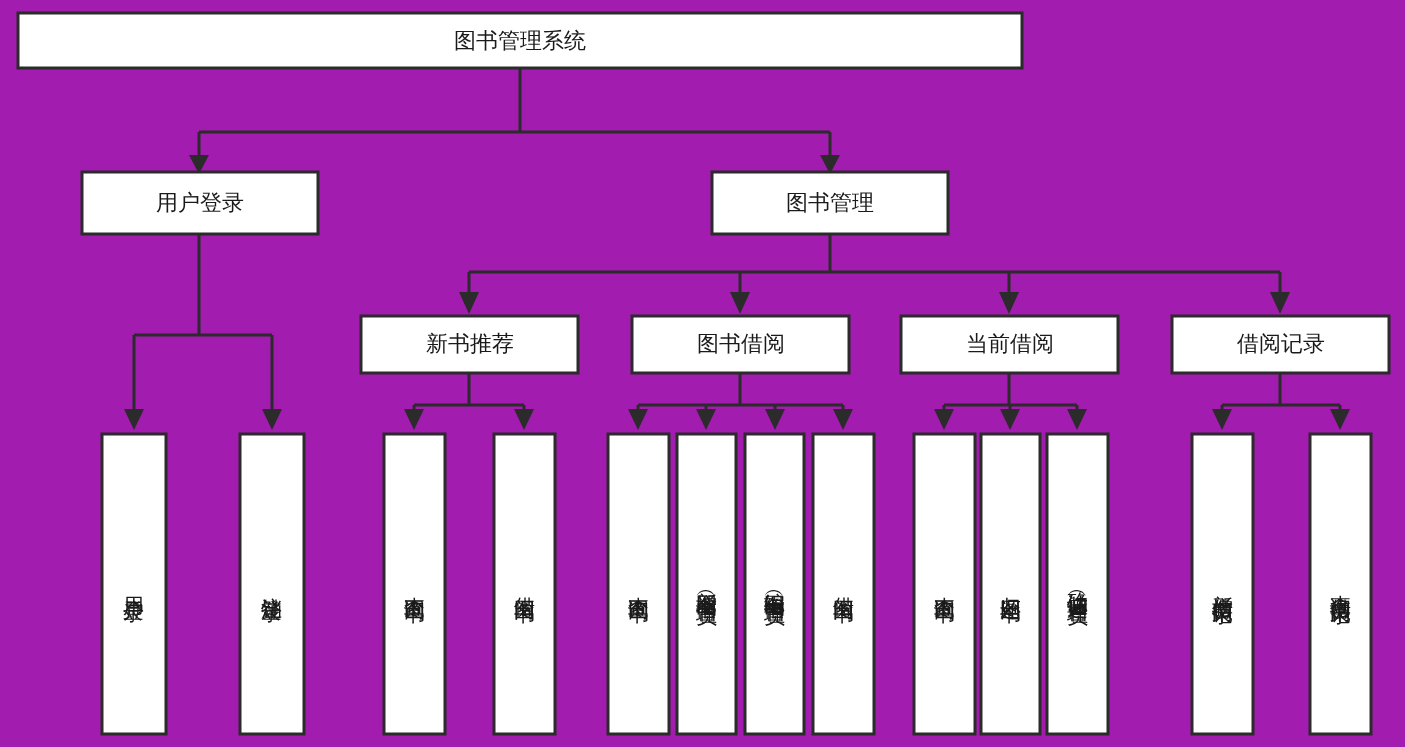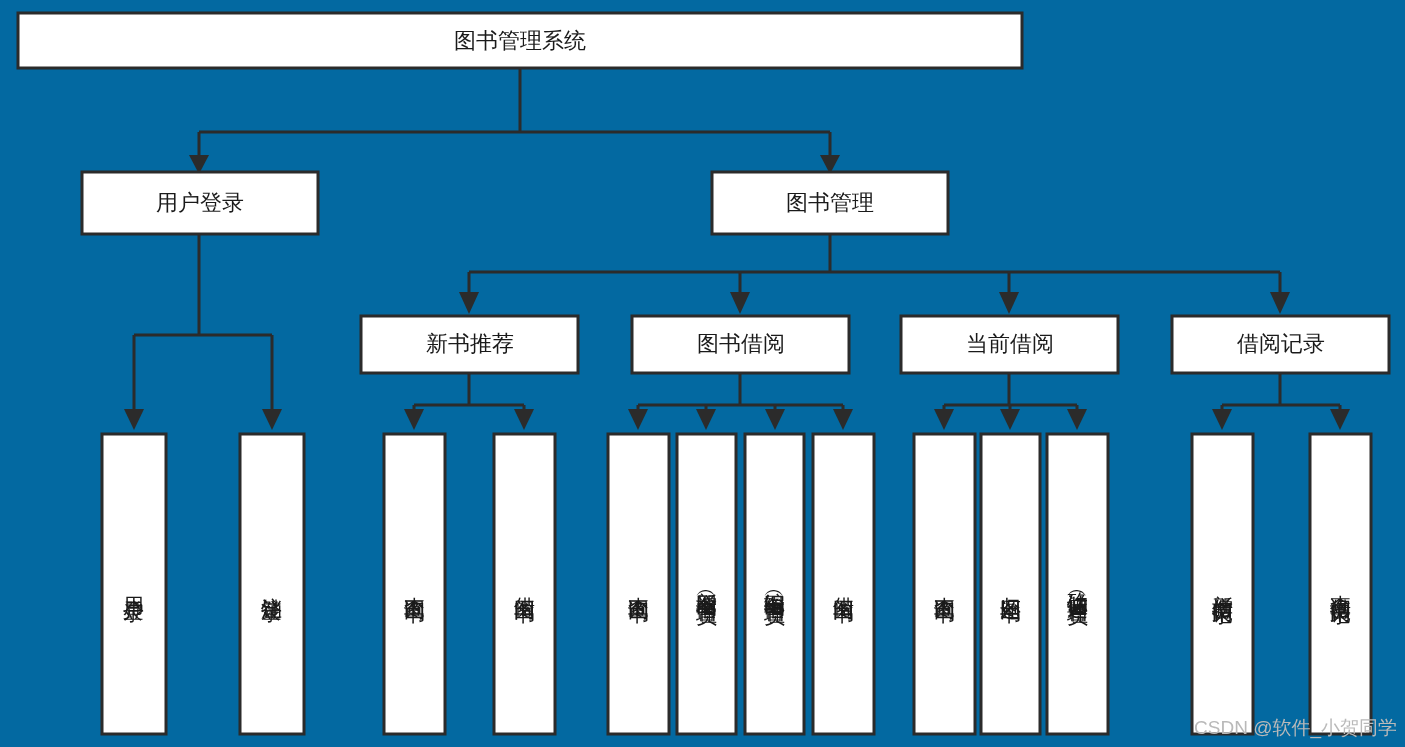--- a/index.html
+++ b/index.html
@@ -10,21 +10,21 @@
   body {
     width: 1405px;
     height: 747px;
     font-family: "Liberation Sans", "DejaVu Sans", sans-serif;
     overflow: hidden;
   }
   #diagram-root {
     position: relative;
     width: 1405px;
     height: 747px;
-    background: #0369a1;
+    background: #a21caf;
   }
   svg.flow {
     position: absolute;
     inset: 0;
     width: 1405px;
     height: 747px;
   }
   .node-rect {
     fill: #ffffff;
     stroke: #2b2b2b;
@@ -236,14 +236,13 @@
       <rect class="node-rect" x="1192" y="434" width="61" height="300"></rect>
       <text class="node-label-v" x="1223" y="584">新增借阅记录</text>
     </g>
     <g>
       <rect class="node-rect" x="1310" y="434" width="61" height="300"></rect>
       <text class="node-label-v" x="1341" y="584">查询借阅记录</text>
     </g>
 
   </svg>
 
-  <div class="watermark">CSDN @软件_小贺同学</div>
 </div>
 
 </body></html>

